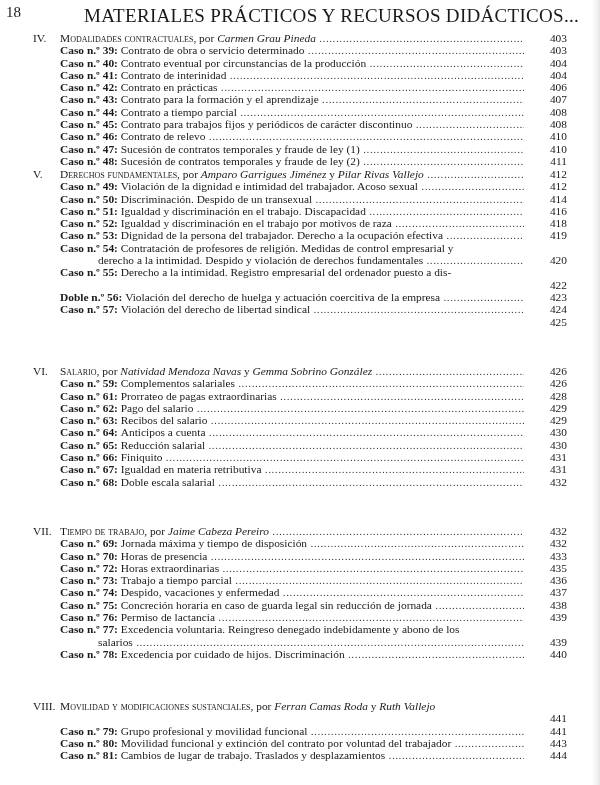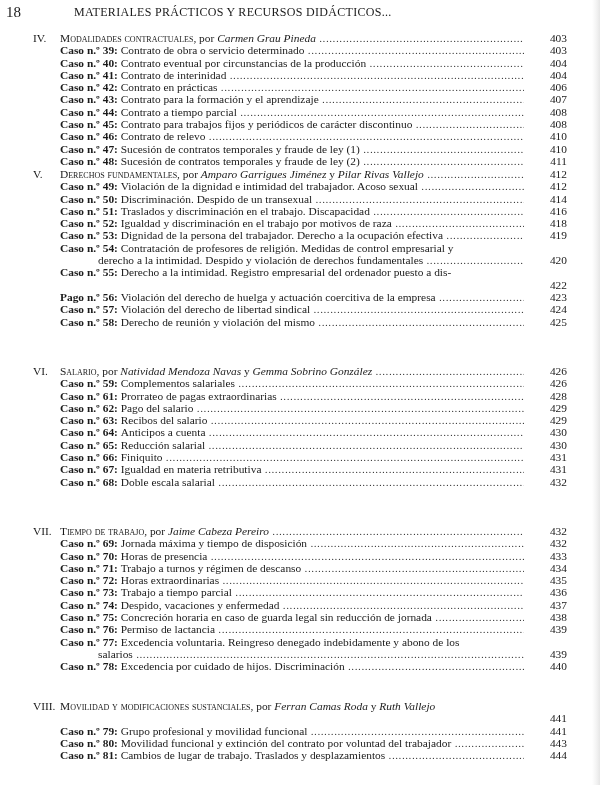--- a/index.html
+++ b/index.html
@@ -3,21 +3,21 @@
 <meta charset="utf-8">
 <style>
   html, body { margin: 0; padding: 0; background: #ffffff; }
   body { width: 600px; height: 785px; overflow: hidden; position: relative;
          font-family: "Liberation Serif", "DejaVu Serif", serif; color: #1a1a1a; }
   .page { position: absolute; left: 0; top: 0; width: 600px; height: 785px; }
   .edge { position: absolute; right: 0; top: 0; width: 8px; height: 785px;
           background: linear-gradient(to right, #ffffff, #f2f2f2 60%, #e6e6e6); }
   .header { position: absolute; top: 4px; left: 6px; width: 580px; height: 20px; }
   .pgnum { position: absolute; left: 0; top: 0; font-size: 15px; }
-  .running { position: absolute; left: 68px; top: 1px; font-size: 12px; letter-spacing: 0.3px;
+  .running { position: absolute; left: 78px; top: 1px; font-size: 19px; letter-spacing: 0.3px;
              font-variant: normal; text-transform: none; }
   .toc { position: absolute; left: 0; top: 40px; width: 600px; }
   .section { position: relative; margin-bottom: 11px; }
   .row { position: relative; height: 12.3px; line-height: 12.3px; font-size: 11.4px; white-space: nowrap; }
   .numeral { position: absolute; left: 33px; top: 0; }
   .title-wrap { position: absolute; left: 60px; right: 76px; top: 0; overflow: hidden; white-space: nowrap; }
   .title-wrap.indent { left: 98px; }
   .page-ref { position: absolute; right: 33px; top: 0; width: 30px; text-align: right; }
   .sc { font-variant: small-caps; font-size: 11.4px; }
   .it { font-style: italic; }
@@ -92,21 +92,21 @@
         </div>
         <div class="row">
           <span class="title-wrap"><span class="b">Caso n.º 49: </span><span>Violación de la dignidad e intimidad del trabajador. Acoso sexual</span><span class="dots"></span></span>
           <span class="page-ref">412</span>
         </div>
         <div class="row">
           <span class="title-wrap"><span class="b">Caso n.º 50: </span><span>Discriminación. Despido de un transexual</span><span class="dots"></span></span>
           <span class="page-ref">414</span>
         </div>
         <div class="row">
-          <span class="title-wrap"><span class="b">Caso n.º 51: </span><span>Traslados y discriminación en el trabajo. Discapacidad</span><span class="dots"></span></span>
+          <span class="title-wrap"><span class="b">Caso n.º 51: </span><span>Igualdad y discriminación en el trabajo. Discapacidad</span><span class="dots"></span></span>
           <span class="page-ref">416</span>
         </div>
         <div class="row">
           <span class="title-wrap"><span class="b">Caso n.º 52: </span><span>Igualdad y discriminación en el trabajo por motivos de raza</span><span class="dots"></span></span>
           <span class="page-ref">418</span>
         </div>
         <div class="row">
           <span class="title-wrap"><span class="b">Caso n.º 53: </span><span>Dignidad de la persona del trabajador. Derecho a la ocupación efectiva</span><span class="dots"></span></span>
           <span class="page-ref">419</span>
         </div>
@@ -117,29 +117,28 @@
           <span class="title-wrap indent"><span>derecho a la intimidad. Despido y violación de derechos fundamentales</span><span class="dots"></span></span>
           <span class="page-ref">420</span>
         </div>
         <div class="row">
           <span class="title-wrap"><span class="b">Caso n.º 55: </span><span>Derecho a la intimidad. Registro empresarial del ordenador puesto a dis-</span></span>
         </div>
         <div class="row">
           <span class="page-ref">422</span>
         </div>
         <div class="row">
-          <span class="title-wrap"><span class="b">Pago n.º 56: </span><span>Violación del derecho de huelga y actuación coercitiva de la empresa</span><span class="dots"></span></span>
+          <span class="title-wrap"><span class="b">Doble n.º 56: </span><span>Violación del derecho de huelga y actuación coercitiva de la empresa</span><span class="dots"></span></span>
           <span class="page-ref">423</span>
         </div>
         <div class="row">
           <span class="title-wrap"><span class="b">Caso n.º 57: </span><span>Violación del derecho de libertad sindical</span><span class="dots"></span></span>
           <span class="page-ref">424</span>
         </div>
         <div class="row">
-          <span class="title-wrap"><span class="b">Caso n.º 58: </span><span>Derecho de reunión y violación del mismo</span><span class="dots"></span></span>
           <span class="page-ref">425</span>
         </div>
       </div>
       <div class="section" style="position: absolute; left: 0px; width: 600px; top: 365px;">
         <div class="row">
           <span class="numeral">VI.</span>
           <span class="title-wrap"><span class="sc">Salario</span><span>, por </span><span class="it">Natividad Mendoza Navas</span><span> y </span><span class="it">Gemma Sobrino González</span><span class="dots"></span></span>
           <span class="page-ref">426</span>
         </div>
         <div class="row">
@@ -187,24 +186,20 @@
         </div>
         <div class="row">
           <span class="title-wrap"><span class="b">Caso n.º 69: </span><span>Jornada máxima y tiempo de disposición</span><span class="dots"></span></span>
           <span class="page-ref">432</span>
         </div>
         <div class="row">
           <span class="title-wrap"><span class="b">Caso n.º 70: </span><span>Horas de presencia</span><span class="dots"></span></span>
           <span class="page-ref">433</span>
         </div>
         <div class="row">
-          <span class="title-wrap"><span class="b">Caso n.º 71: </span><span>Trabajo a turnos y régimen de descanso</span><span class="dots"></span></span>
-          <span class="page-ref">434</span>
-        </div>
-        <div class="row">
           <span class="title-wrap"><span class="b">Caso n.º 72: </span><span>Horas extraordinarias</span><span class="dots"></span></span>
           <span class="page-ref">435</span>
         </div>
         <div class="row">
           <span class="title-wrap"><span class="b">Caso n.º 73: </span><span>Trabajo a tiempo parcial</span><span class="dots"></span></span>
           <span class="page-ref">436</span>
         </div>
         <div class="row">
           <span class="title-wrap"><span class="b">Caso n.º 74: </span><span>Despido, vacaciones y enfermedad</span><span class="dots"></span></span>
           <span class="page-ref">437</span>

